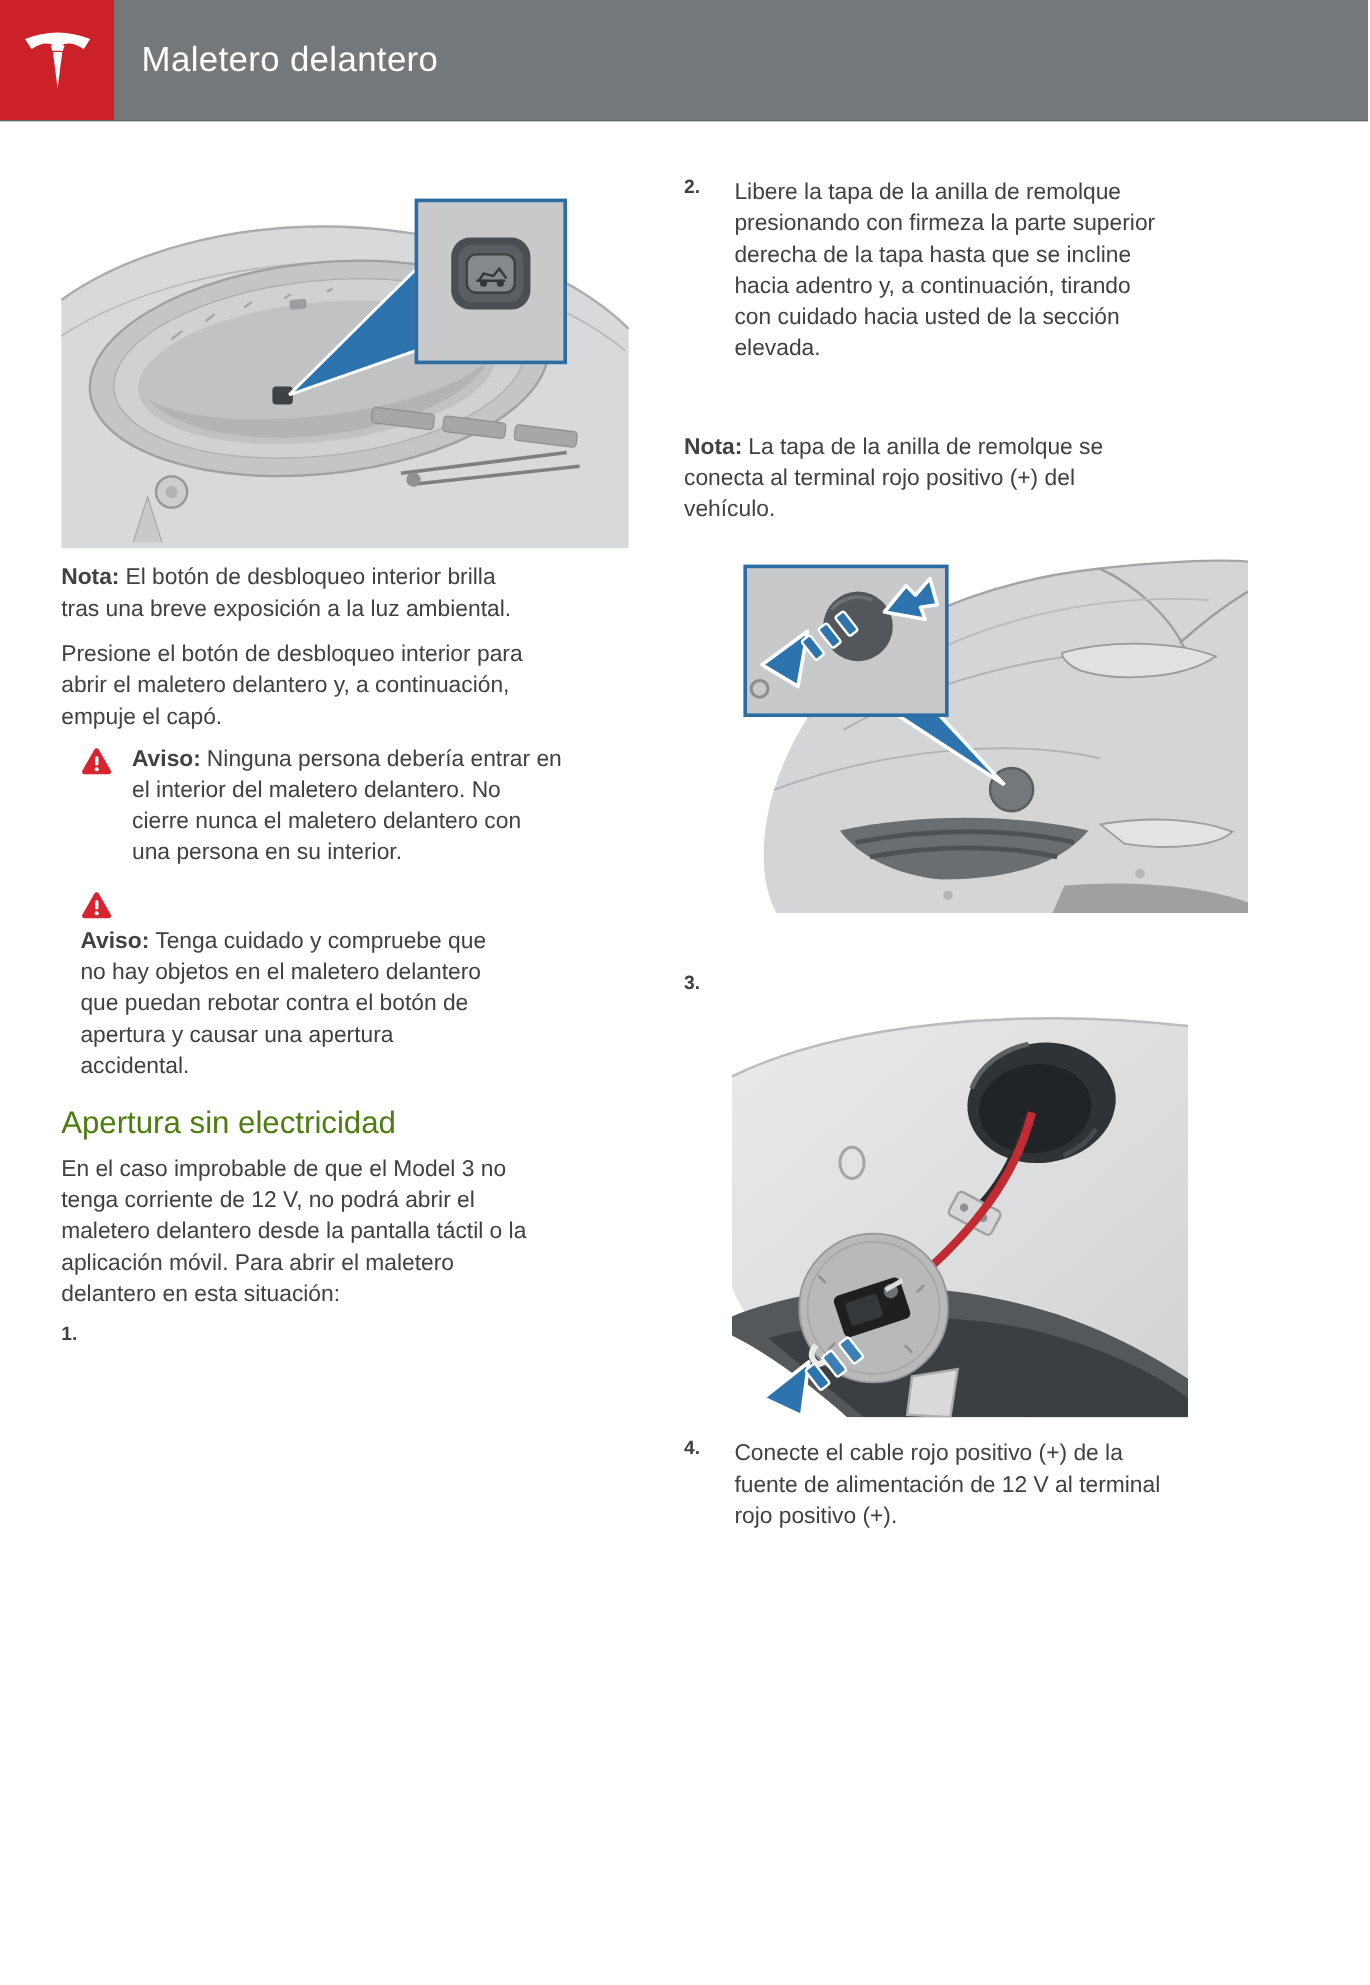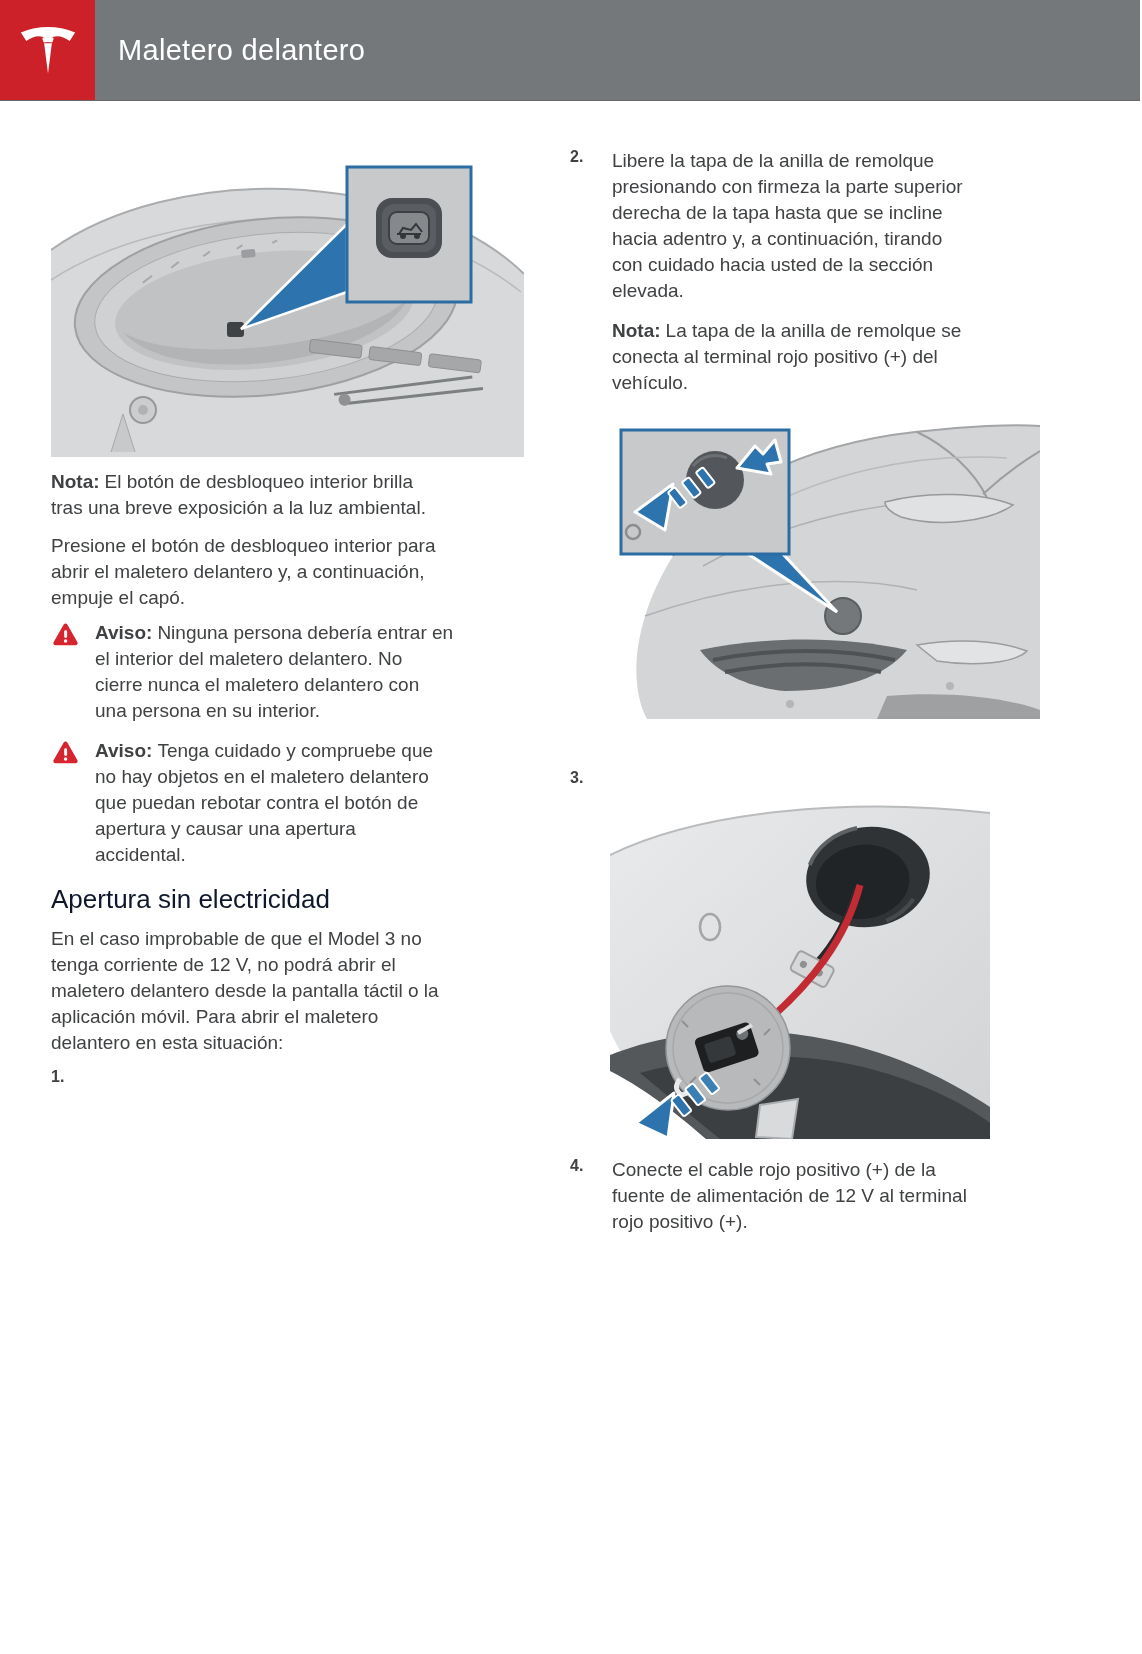--- a/index.html
+++ b/index.html
@@ -13,25 +13,25 @@
   .page-title{position:absolute;left:118px;top:0;height:100px;line-height:100px;
               font-size:29px;font-weight:400;color:#ffffff;letter-spacing:.3px;}
   
   .col-left{position:absolute;left:51px;top:152px;width:473px;}
   .col-right{position:absolute;left:570px;top:148px;width:470px;}
   .body-text{font-size:19px;line-height:26px;margin:0;white-space:pre-line;}
   .lbl{font-weight:700;margin-right:5px;}
   .num{font-weight:700;flex:0 0 42px;}
   .col-left .num{flex:0 0 44px;}
   .list-row{display:flex;margin:0;}
-  .warn-row{display:flex;margin:1px;justify-content:space-between;}
+  .warn-row{display:flex;margin:16px;justify-content:space-between;}
   .warn-ico{flex:0 0 27px;margin-right:16px;padding-top:2px;}
   .warn-body{flex:1;}
-  .h2{font-size:26px;line-height:34px;font-weight:400;margin:0;color:#0f172a;}
-  .mt12{margin-top:12px;} .mt9{margin-top:9px;} .mt14{margin-top:14px;}
+  .h2{font-size:26px;line-height:34px;font-weight:400;margin:0;color:#4d7c0f;}
+  .mt12{margin-top:12px;} .mt9{margin-top:9px;} .mt14{margin-top:14px;flex-direction:column;}
   .mt10{margin-top:10px;} .mt18{margin-top:18px;} .mt8{margin-top:8px;}
   .mt50{margin-top:50px;} .mt6{margin-top:6px;}
   .fig{display:block;}
   .fig3wrap{margin-left:40px;}
   
   .footer-line{position:absolute;left:20px;top:1597px;width:1102px;border-top:2px solid #7d8083;}
   .footer-left{position:absolute;left:33px;top:1604px;font-size:18px;color:#919396;margin-top:20px;}
   .footer-right{position:absolute;right:32px;top:1604px;font-size:18px;color:#919396;}
 </style>
 </head>

